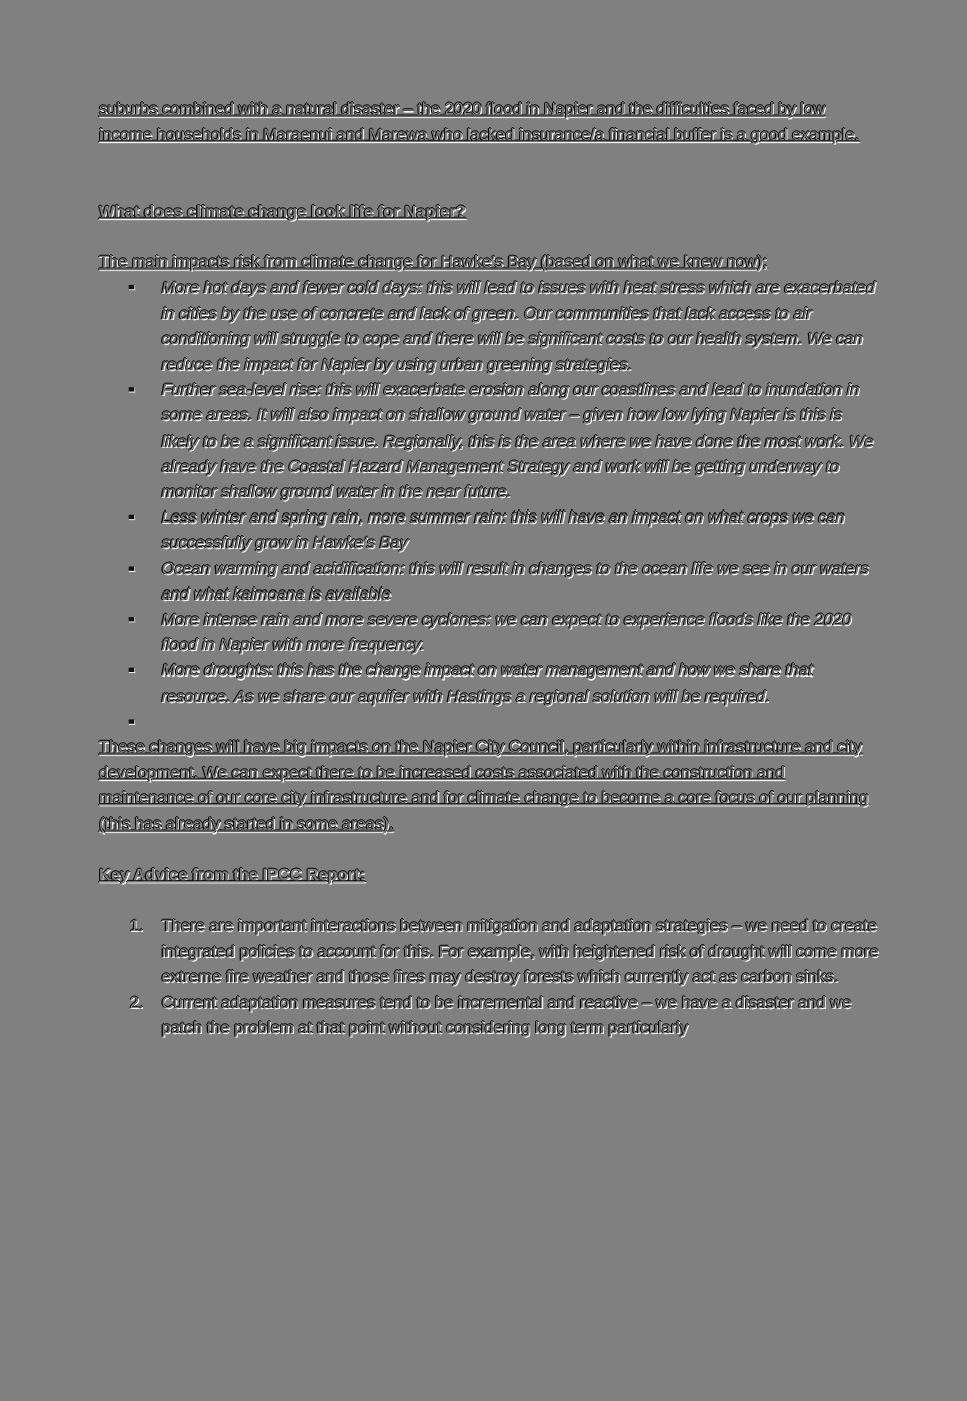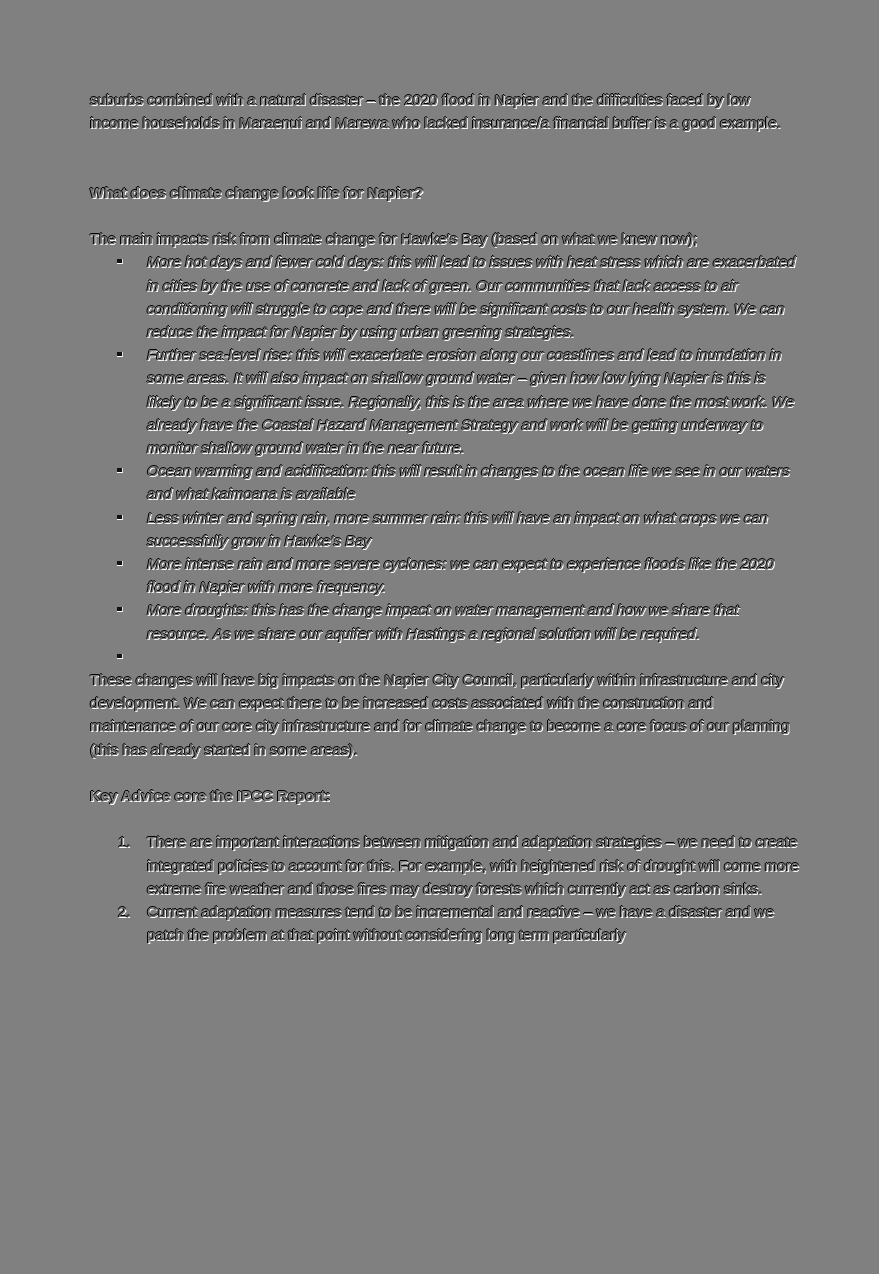--- a/index.html
+++ b/index.html
@@ -27,20 +27,21 @@
       color: #7f7f7f;
       text-shadow:
         -1px 0 0 #000,
         0 -1px 0 #000,
         1px 1px 0 #fff,
         1px 0 0 #111,
         0 1px 0 #ddd;
     }
     p {
       margin: 0;
+      text-decoration: underline;
     }
     .gap {
       height: 23.2px;
     }
     .heading {
       font-weight: bold;
     }
     ul.bullets {
       list-style: none;
       margin: 0;
@@ -93,44 +94,44 @@
     <li>
       <span class="bullet"></span>
       <span class="emb">More hot days and fewer cold days: this will lead to issues with heat stress which are exacerbated in cities by the use of concrete and lack of green.  Our communities that lack access to air conditioning will struggle to cope and there will be significant costs to our health system.  We can reduce the impact for Napier by using urban greening strategies.</span>
     </li>
     <li>
       <span class="bullet"></span>
       <span class="emb">Further sea-level rise: this will exacerbate erosion along our coastlines and lead to inundation in some areas.  It will also impact on shallow ground water – given how low lying Napier is this is likely to be a significant issue.  Regionally, this is the area where we have done the most work.  We already have the Coastal Hazard Management Strategy and work will be getting underway to monitor shallow ground water in the near future.</span>
     </li>
     <li>
       <span class="bullet"></span>
-      <span class="emb">Ocean warming and acidification:  this will result in changes to the ocean life we see in our waters and what kaimoana is available</span>
+      <span class="emb">Less winter and spring rain, more summer rain: this will have an impact on what crops we can successfully grow in Hawke’s Bay</span>
     </li>
     <li>
       <span class="bullet"></span>
-      <span class="emb">Less winter and spring rain, more summer rain: this will have an impact on what crops we can successfully grow in Hawke’s Bay</span>
+      <span class="emb">Ocean warming and acidification:  this will result in changes to the ocean life we see in our waters and what kaimoana is available</span>
     </li>
     <li>
       <span class="bullet"></span>
       <span class="emb">More intense rain and more severe cyclones: we can expect to experience floods like the 2020 flood in Napier with more frequency.</span>
     </li>
     <li>
       <span class="bullet"></span>
       <span class="emb">More droughts: this has the change impact on water management and how we share that resource.  As we share our aquifer with Hastings a regional solution will be required.</span>
     </li>
     <li>
       <span class="bullet"></span>
     </li>
   </ul>
 
   <div class="gap"></div>
   <p class="emb">These changes will have big impacts on the Napier City Council, particularly within infrastructure and city development.  We can expect there to be increased costs associated with the construction and maintenance of our core city infrastructure and for climate change to become a core focus of our planning (this has already started in some areas).</p>
   <div class="gap"></div>
 
-  <p class="emb heading">Key Advice core the IPCC Report:</p>
+  <p class="emb heading">Key Advice from the IPCC Report:</p>
   <div class="gap"></div>
 
   <ol class="numbered">
     <li>
       <span class="num emb">1.</span>
       <span class="emb">There are important interactions between mitigation and adaptation strategies – we need to create integrated policies to account for this.  For example, with heightened risk of drought will come more extreme fire weather and those fires may destroy forests which currently act as carbon sinks.</span>
     </li>
     <li>
       <span class="num emb">2.</span>
       <span class="emb">Current adaptation measures tend to be incremental and reactive – we have a disaster and we patch the problem at that point without considering long term particularly</span>

